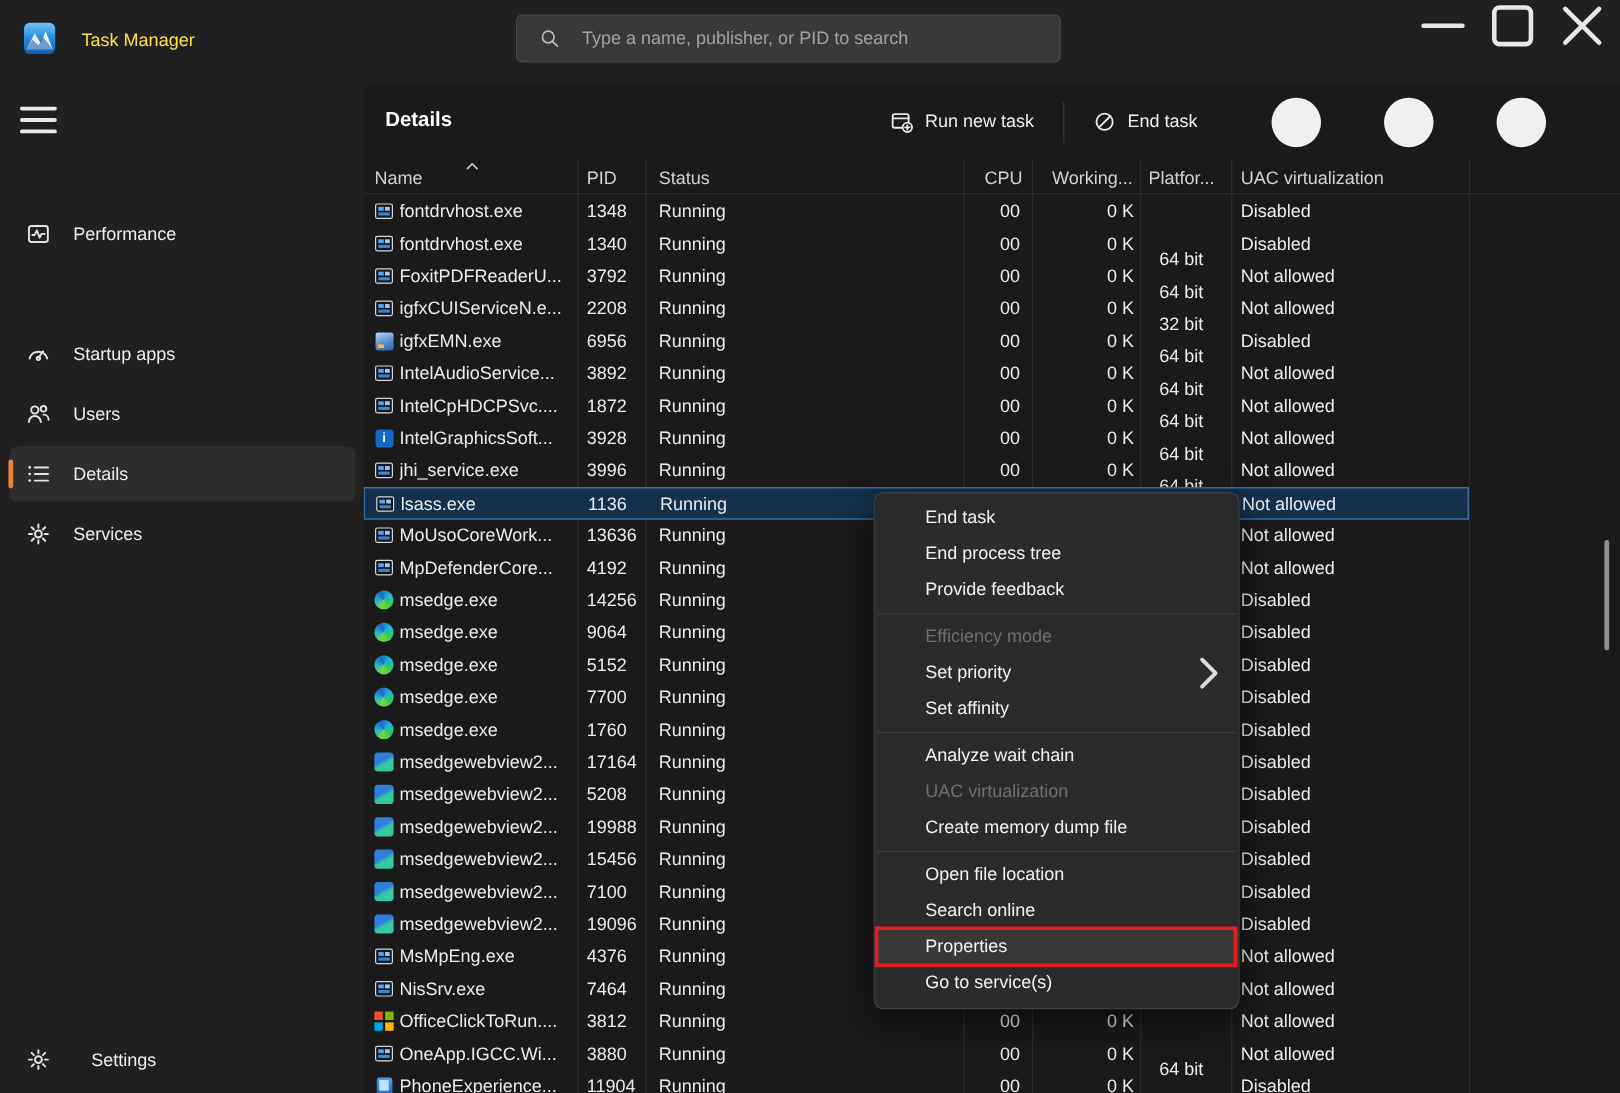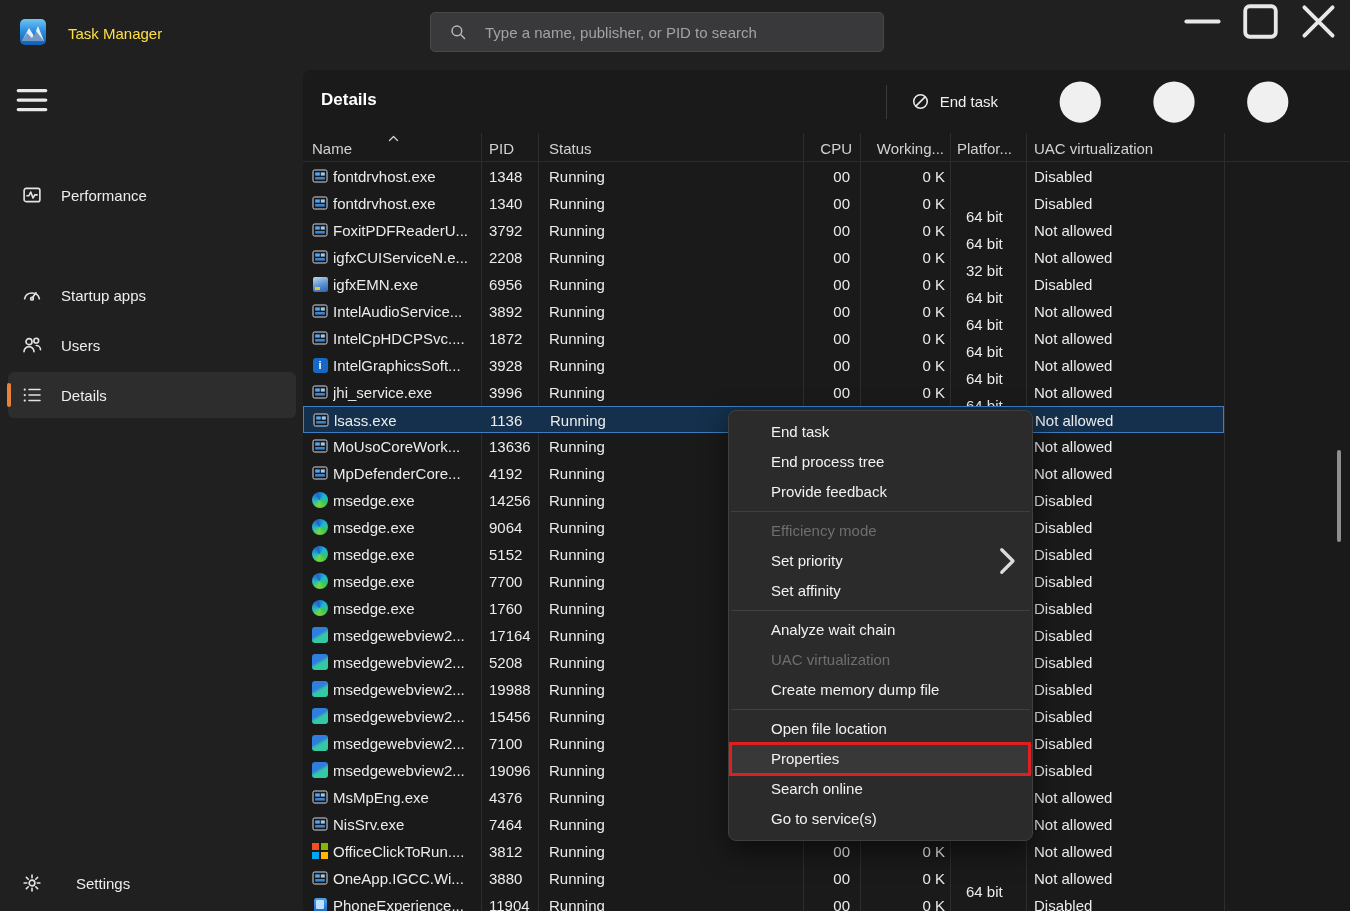--- a/index.html
+++ b/index.html
@@ -211,36 +211,56 @@
         <span class="nav-icon">
           <svg viewBox="0 0 16 16" fill="none" stroke="currentColor" stroke-width="1.3" stroke-linecap="round" stroke-linejoin="round" style="width:100%;height:100%;display:block">
             <path d="M5.6 3.6h8.8M5.6 8h8.8M5.6 12.4h8.8"></path>
             <circle cx="2.2" cy="3.6" r="0.9" fill="currentColor" stroke="none"></circle>
             <circle cx="2.2" cy="8" r="0.9" fill="currentColor" stroke="none"></circle>
             <circle cx="2.2" cy="12.4" r="0.9" fill="currentColor" stroke="none"></circle>
           </svg>
         </span>
         <span class="nav-label">Details</span>
       </div>
+      <div class="nav-item" style="top: 358px;">
+        <span class="nav-icon">
+          <svg viewBox="0 0 16 16" fill="none" stroke="currentColor" stroke-width="1.3" stroke-linecap="round" stroke-linejoin="round" style="width:100%;height:100%;display:block">
+            <circle cx="8" cy="8" r="2.3"></circle>
+            <path d="M8 1.7v2.1M8 12.2v2.1M1.7 8h2.1M12.2 8h2.1M3.5 3.5l1.5 1.5M11 11l1.5 1.5M12.5 3.5L11 5M5 11l-1.5 1.5"></path>
+          </svg>
+        </span>
+        <span class="nav-label">Services</span>
+      </div>
 
     <div class="nav-settings">
       <span class="nav-icon">
           <svg viewBox="0 0 16 16" fill="none" stroke="currentColor" stroke-width="1.3" stroke-linecap="round" stroke-linejoin="round" style="width:100%;height:100%;display:block">
             <circle cx="8" cy="8" r="2.3"></circle>
             <path d="M8 1.7v2.1M8 12.2v2.1M1.7 8h2.1M12.2 8h2.1M3.5 3.5l1.5 1.5M11 11l1.5 1.5M12.5 3.5L11 5M5 11l-1.5 1.5"></path>
           </svg>
         </span>
       <span class="nav-label">Settings</span>
     </div>
   </div>
 
   <div class="panel">
     <div class="panel-header">
       <span class="page-title">Details</span>
       <div class="actions">
+        <div class="action-btn">
+          <span class="a-icon">
+              <svg viewBox="0 0 16 16" fill="none" stroke="currentColor" stroke-width="1.3" stroke-linecap="round" stroke-linejoin="round" style="width:100%;height:100%;display:block">
+                <rect x="1.6" y="2.6" width="11.2" height="9.6" rx="1.4"></rect>
+                <path d="M1.6 5.6h11.2"></path>
+                <circle cx="11.9" cy="11.9" r="3.3" fill="#1a1a1a"></circle>
+                <path d="M11.9 10.3v3.2M10.3 11.9h3.2"></path>
+              </svg>
+            </span>
+          <span>Run new task</span>
+        </div>
         <div class="v-div"></div>
         <div class="action-btn">
           <span class="a-icon">
               <svg viewBox="0 0 16 16" fill="none" stroke="currentColor" stroke-width="1.3" stroke-linecap="round" stroke-linejoin="round" style="width:100%;height:100%;display:block">
                 <circle cx="8" cy="8" r="5.7"></circle>
                 <path d="M4.1 11.9L11.9 4.1"></path>
               </svg>
             </span>
           <span>End task</span>
         </div>
@@ -751,30 +771,30 @@
       <div class="menu-item separator">
         
         
         
       </div>
       <div class="menu-item">
         <span>Open file location</span>
         <span class="submenu-arrow"></span>
         
       </div>
+      <div class="menu-item">
+        <span>Search online</span>
+        <span class="submenu-arrow"></span>
+        
+      </div>
       <div class="menu-item highlighted annotated">
         <span>Properties</span>
         <span class="submenu-arrow"></span>
         <span class="annotation-box"></span>
       </div>
       <div class="menu-item">
-        <span>Search online</span>
-        <span class="submenu-arrow"></span>
-        
-      </div>
-      <div class="menu-item">
         <span>Go to service(s)</span>
         <span class="submenu-arrow"></span>
         
       </div>
   </div>
 
 </div>
 
 </body></html>

